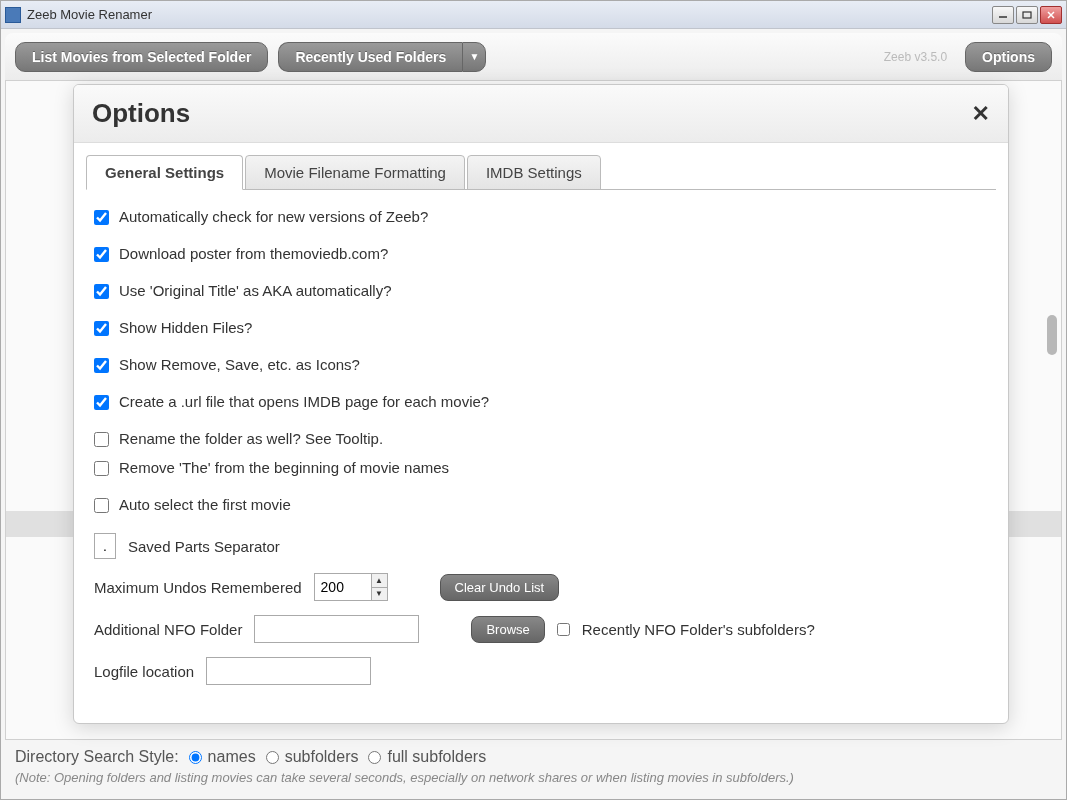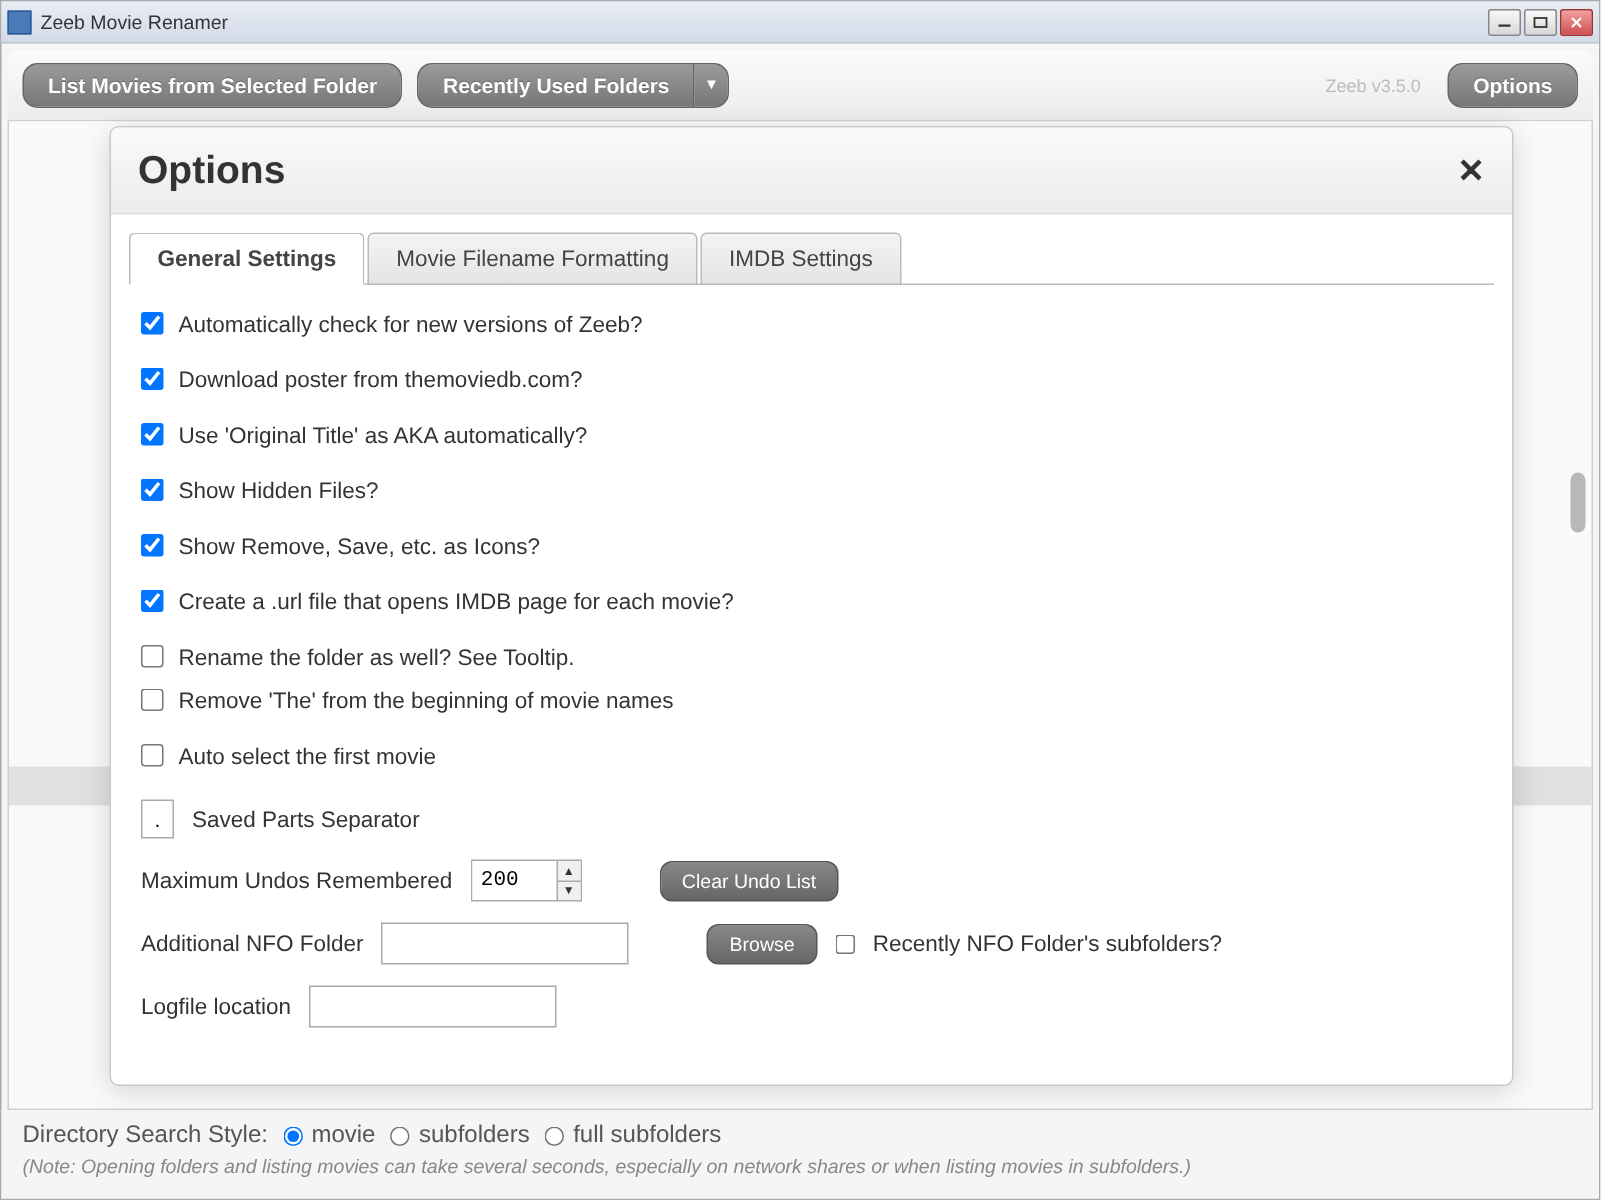--- a/index.html
+++ b/index.html
@@ -161,21 +161,21 @@
   z-index: 2;
 }
 .tab-panel {
   border-top: 1px solid #bbb;
   margin: -1px 12px 12px 12px;
   padding: 18px 8px 8px 8px;
   flex: 1;
 }
 .check-row {
   display: flex;
-  align-items: flex-start;
+  align-items: flex-end;
   gap: 10px;
   margin-bottom: 20px;
   font-size: 15px;
 }
 .check-row input[type=checkbox] {
   width: 15px; height: 15px;
   cursor: pointer;
 }
 .field-row {
   display: flex;
@@ -189,21 +189,21 @@
   border: 1px solid #aaa;
   text-align: center;
   font-size: 14px;
 }
 .spinner {
   display: flex;
   border: 1px solid #aaa;
   height: 28px;
 }
 .spinner input {
-  width: 56px; border: none; padding: 0 6px; font-size: 14px; font-family: Liberation Mono, monospace;
+  width: 56px; border: none; padding: 0 6px; font-size: 14px;
 }
 .spinner .arrows { display:flex; flex-direction:column; width:16px; border-left:1px solid #aaa;}
 .spinner .arrows div{ flex:1; display:flex; align-items:center; justify-content:center; font-size:8px; cursor:pointer; background:#f0f0f0;}
 .spinner .arrows div:first-child{border-bottom:1px solid #aaa;}
 .sm-btn {
   background: linear-gradient(to bottom, #888, #666);
   color:#fff;
   border:1px solid #555;
   border-radius:8px;
   padding: 5px 14px;
@@ -284,21 +284,21 @@
     <div class="scrollbar">
       <div class="scroll-thumb"></div>
     </div>
   </div>
 
   <div class="footer">
     <div class="radio-row">
       <span>Directory Search Style:</span>
       <label>
           <input type="radio" name="dss" checked="" style=""> 
-          <span>movie</span>
+          <span>names</span>
         </label>
       <label>
           <input type="radio" name="dss" style=""> 
           <span>subfolders</span>
         </label>
       <label>
           <input type="radio" name="dss" style=""> 
           <span>full subfolders</span>
         </label>
     </div>

